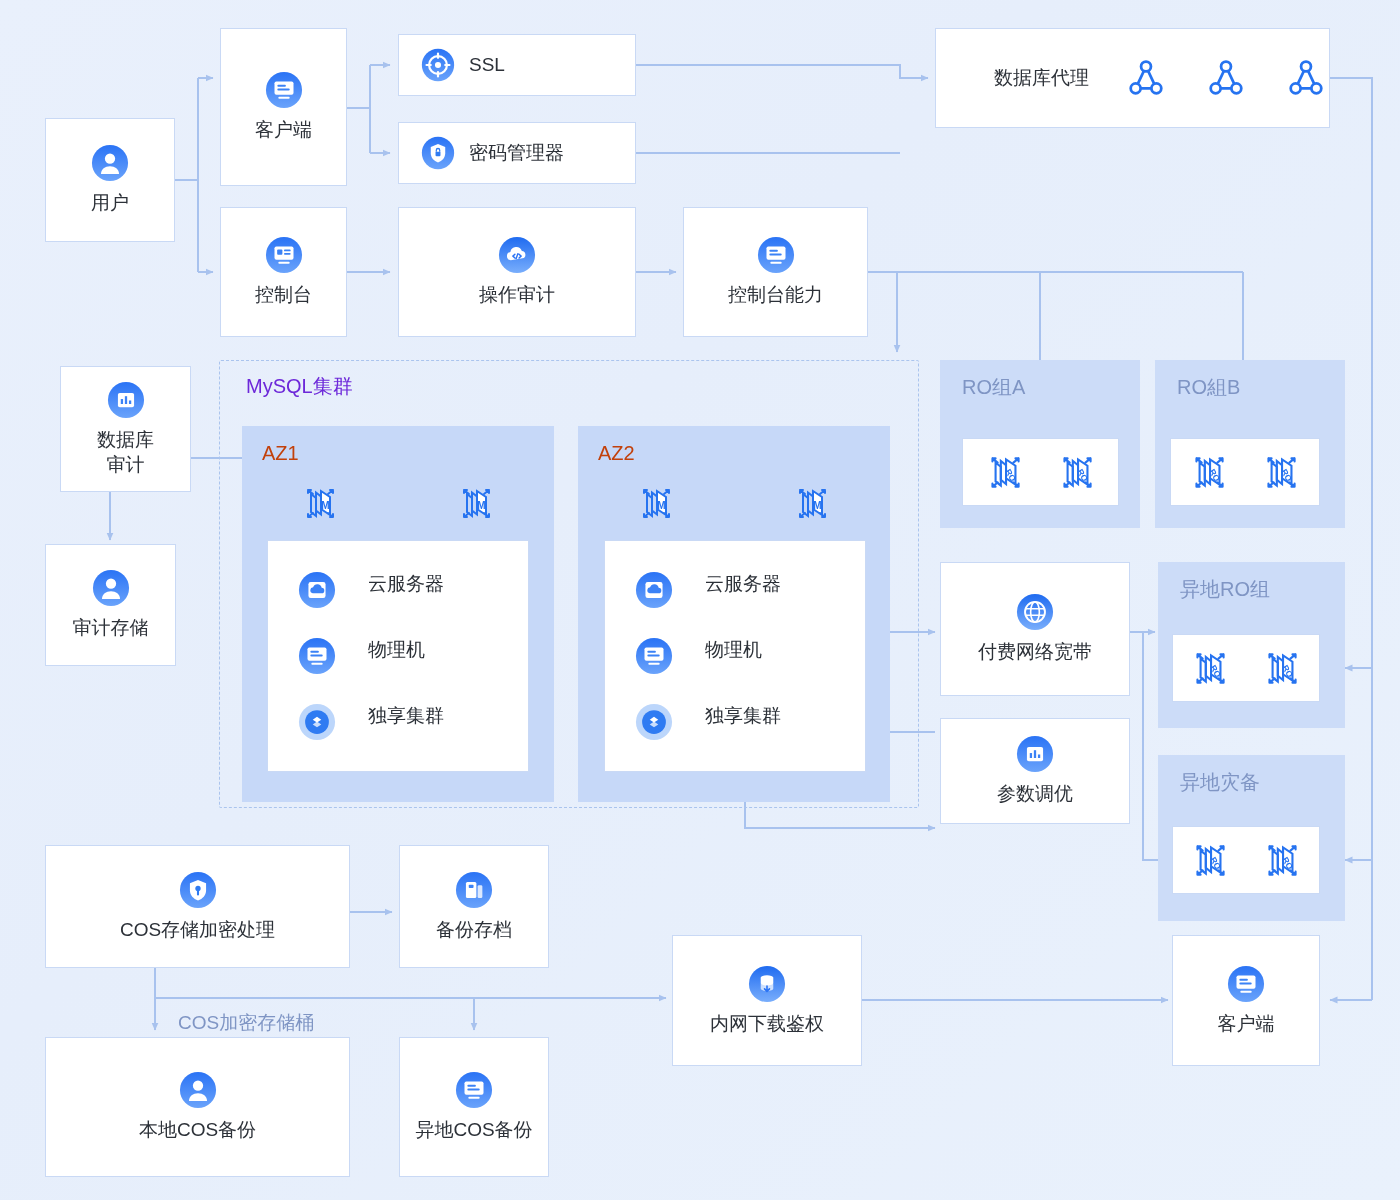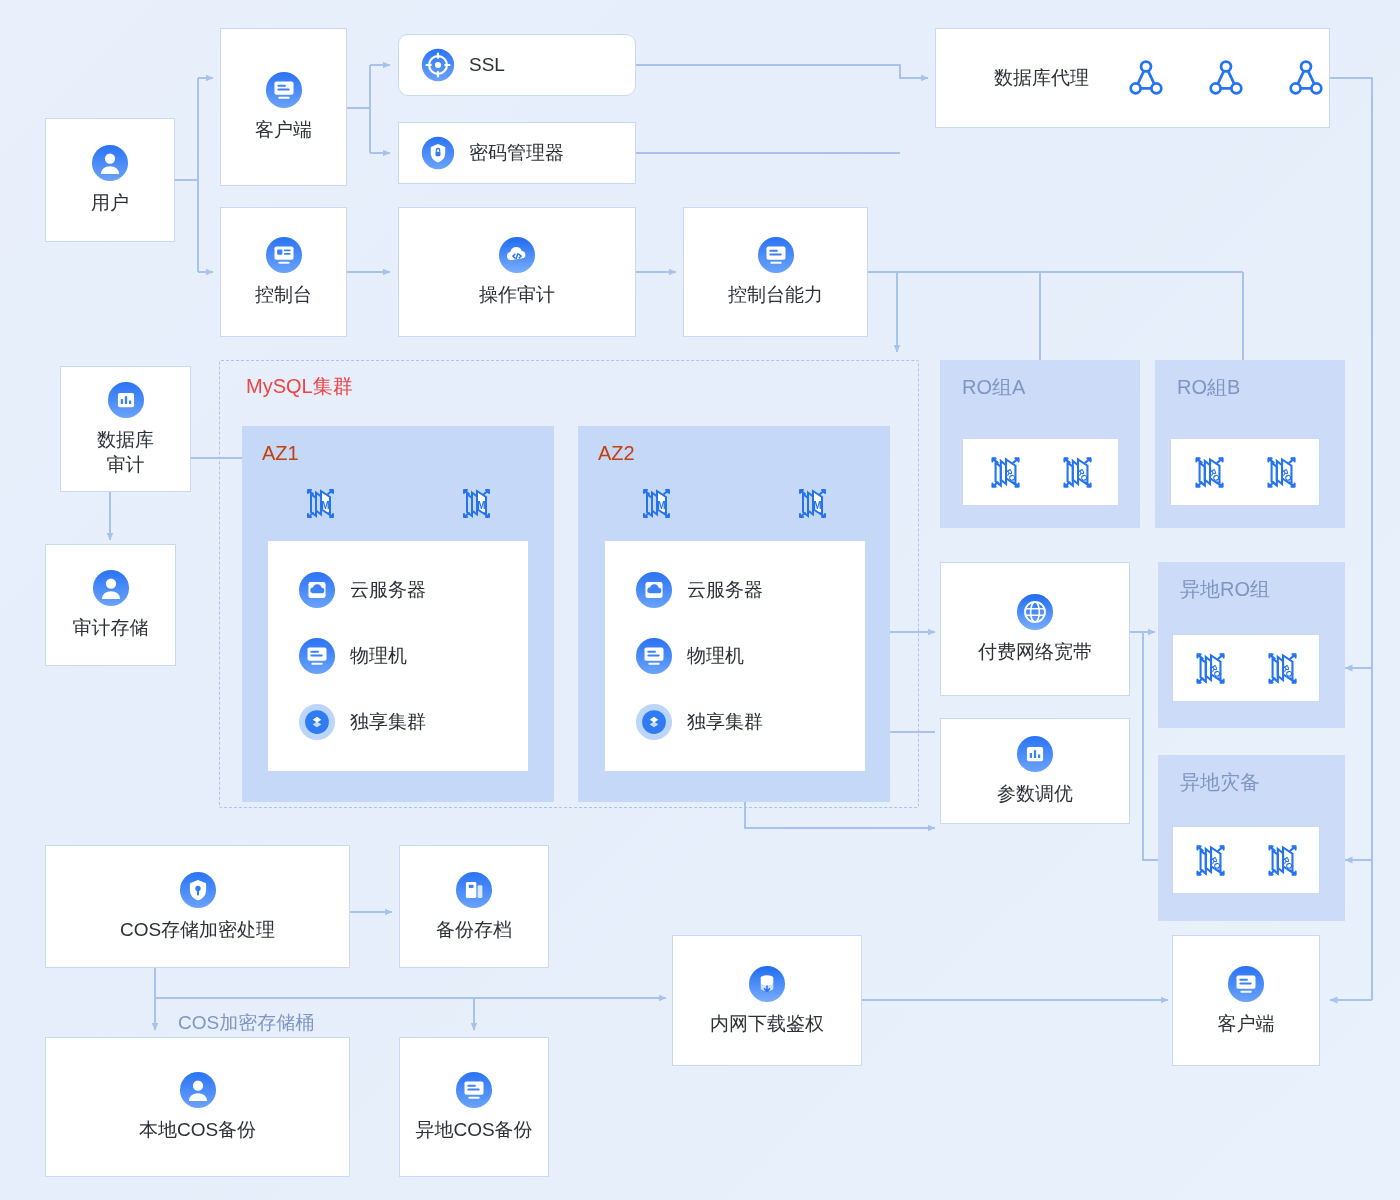--- a/index.html
+++ b/index.html
@@ -19,30 +19,30 @@
     color:#2c3138;font-size:19px;line-height:1.3;text-align:center;
   }
   .node .lbl{margin-top:9px;white-space:pre-line;}
   .node.row{flex-direction:row;justify-content:flex-start;padding-left:22px;gap:14px;}
   .node.row .lbl{margin-top:0;}
 
   .group{position:absolute;background:#ccdcf8;box-sizing:border-box;}
   .group .gtitle{position:absolute;left:22px;top:14px;color:#7f95c4;font-size:20px;}
 
   .dashed{position:absolute;border:1.6px dashed #aac4ee;box-sizing:border-box;border-radius:2px;}
-  .dashed .gtitle{position:absolute;left:26px;top:12px;color:#ef4444;font-size:20px;}
+  .dashed .gtitle{position:absolute;left:26px;top:12px;color:#6d28d9;font-size:20px;}
 
   .innerbox{position:absolute;background:#fff;border:1px solid #c9d9f5;box-sizing:border-box;
             display:flex;align-items:center;justify-content:center;gap:26px;}
 
   .az{position:absolute;background:#c6d8f8;box-sizing:border-box;}
   .az .aztitle{position:absolute;left:20px;top:16px;color:#c2410c;font-size:20px;}
   .azcard{position:absolute;background:#fff;border:1px solid #c9d9f5;box-sizing:border-box;
           display:flex;flex-direction:column;justify-content:center;gap:28px;padding-left:30px;}
-  .azrow{display:flex;align-items:center;gap:14px;font-size:19px;color:#2c3138;}
+  .azrow{display:flex;align-items:flex-start;gap:32px;font-size:19px;color:#2c3138;}
 
   .icn{width:38px;height:38px;flex:0 0 38px;display:block;}
   .icn.sm{width:34px;height:34px;flex:0 0 34px;}
 
   .wirelabel{position:absolute;color:#7f95c4;font-size:19px;}
 
   .mico{width:44px;height:44px;display:block;}
   .roico{width:46px;height:46px;display:block;}
   .proxyico{width:46px;height:46px;display:block;}
   .icons-strip{position:absolute;display:flex;align-items:center;}
@@ -141,21 +141,21 @@
     <svg class="icn" viewBox="0 0 40 40">
       <circle cx="20" cy="20" r="19" fill="url(#ig)"></circle>
       <rect x="10" y="11" width="20" height="14" rx="2" fill="#fff"></rect>
       <rect x="13" y="14.5" width="9" height="2" rx="1" fill="#3b82f6"></rect>
       <rect x="13" y="18.5" width="13" height="2" rx="1" fill="#3b82f6"></rect>
       <rect x="14" y="27" width="12" height="2.2" rx="1.1" fill="#fff"></rect>
     </svg>
     <div class="lbl">客户端</div>
   </div>
 
-  <div class="node row" style="left:398px;top:34px;width:238px;height:62px;border-radius:10px;">
+  <div class="node row" style="left:398px;top:34px;width:238px;height:62px;">
     <svg class="icn sm" viewBox="0 0 40 40">
       <circle cx="20" cy="20" r="19" fill="url(#ig)"></circle>
       <circle cx="20" cy="20" r="10.5" fill="none" stroke="#fff" stroke-width="2.6"></circle>
       <circle cx="20" cy="20" r="3.6" fill="#fff"></circle>
       <path d="M20 6.5v5 M20 28.5v5 M6.5 20h5 M28.5 20h5" stroke="#fff" stroke-width="2.6" stroke-linecap="round"></path>
     </svg>
     <div class="lbl">SSL</div>
   </div>
 
   <div class="node row" style="left:398px;top:122px;width:238px;height:62px;">

